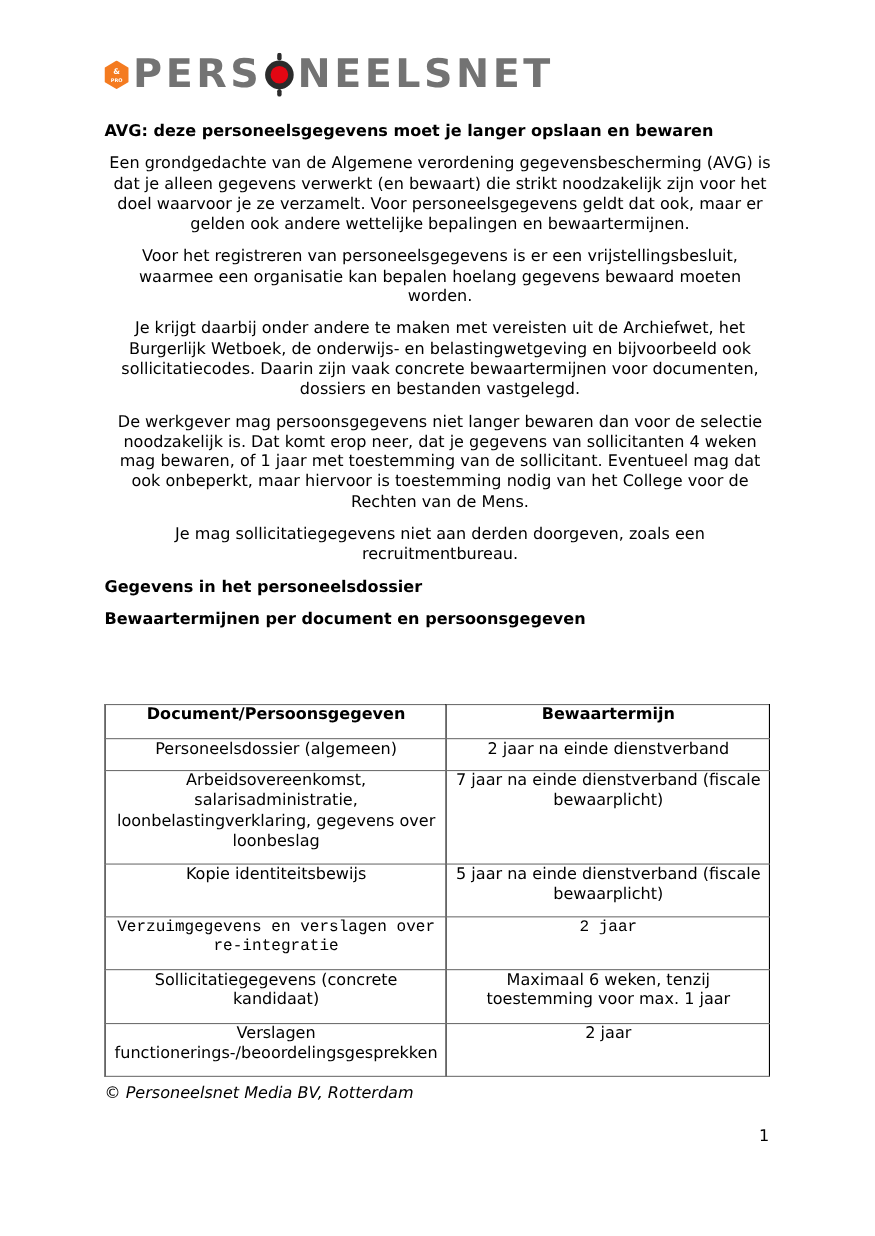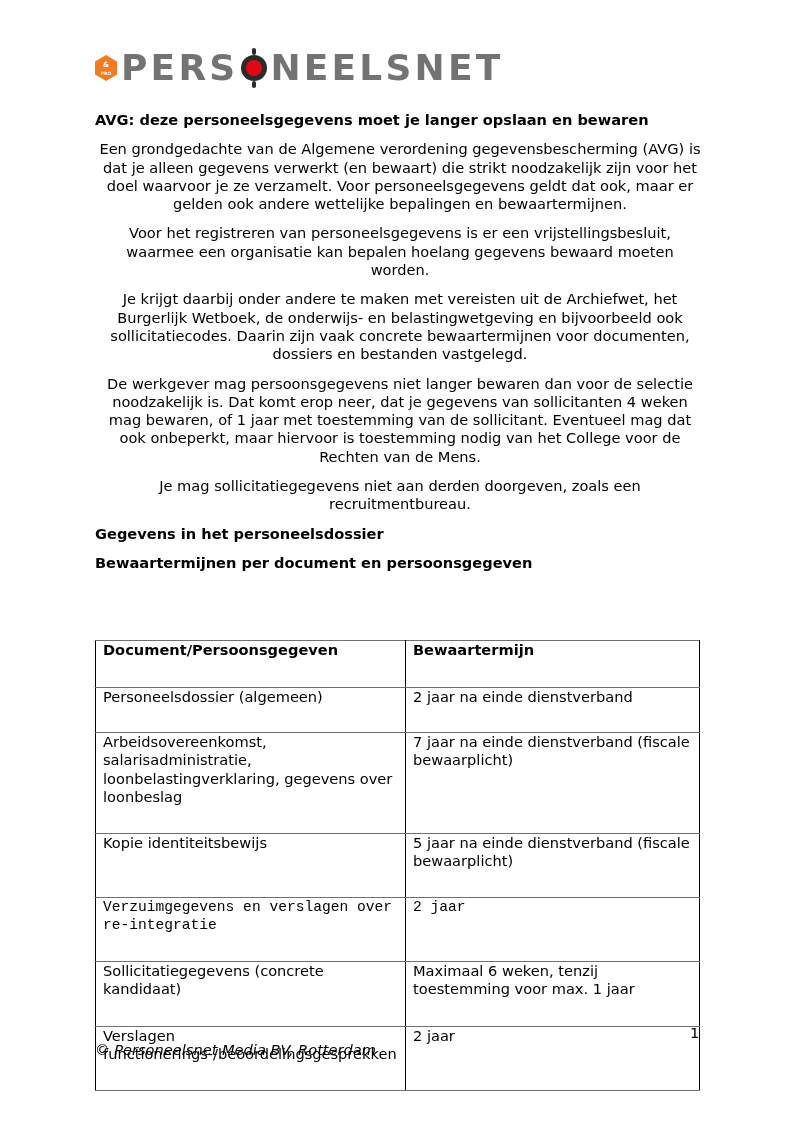--- a/index.html
+++ b/index.html
@@ -18,32 +18,32 @@
              font-size: 14.6px; line-height: 18.3px; }
   .content p { margin: 0 0 11px 0; text-align: center; }
   h1.title { font-size: 14.6px; font-weight: bold; margin: 0 0 11px 0; line-height: 18.3px; }
   h2.sub { font-size: 14.6px; font-weight: bold; margin: 0; line-height: 18.3px; }
   .sec { margin-bottom: 11px; }
 
   table.terms { position: absolute; left: 95px; top: 640px; width: 605px; border-collapse: collapse;
                 font-size: 14.6px; line-height: 18.3px; }
   table.terms td, table.terms th { border-left: 1px solid #000; border-right: 1px solid #000;
                 border-top: 1.5px solid #707070; border-bottom: 1.5px solid #707070;
-                padding: 0 6px 16px 7px; vertical-align: top; text-align: left; }
+                padding: 0 6px 0 7px; vertical-align: top; text-align: center; }
   table.terms th { font-weight: bold; height: 30px; }
   table.terms th.c1, table.terms td.c1 { width: 296px; }
   table.terms tr.r0 td { height: 28px; }
   table.terms tr.r1 td { height: 84px; }
   table.terms tr.r2 td { height: 47px; }
   table.terms tr.r3 td { height: 47px; font-family: Liberation Mono, monospace; }
   table.terms tr.r4 td { height: 48px; }
   table.terms tr.r5 td { height: 47px; }
 
   .page-number { position: absolute; left: 690px; top: 1024px; font-size: 14.6px; }
-  .footer { position: absolute; left: 95px; top: 1041px; font-size: 14.6px; font-style: italic; }
+  .footer { position: absolute; left: 95px; top: 985px; font-size: 14.6px; font-style: italic; }
 </style>
 </head>
 <body>
 
 <div class="page">
 
   <div class="logo">
     <span class="logo-hex">
       <svg width="22" height="26" viewBox="0 0 22 26">
         <polygon points="11,0 22,6.5 22,19.5 11,26 0,19.5 0,6.5" fill="#f47b20"></polygon>

